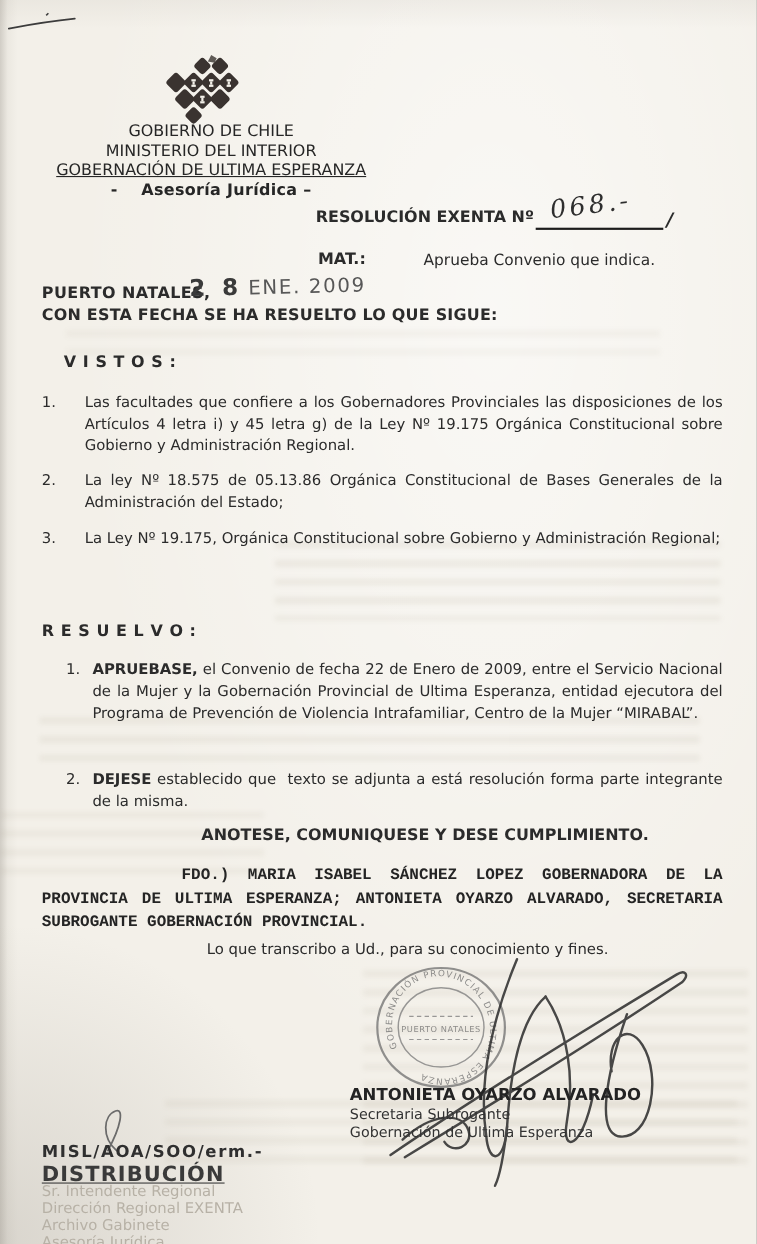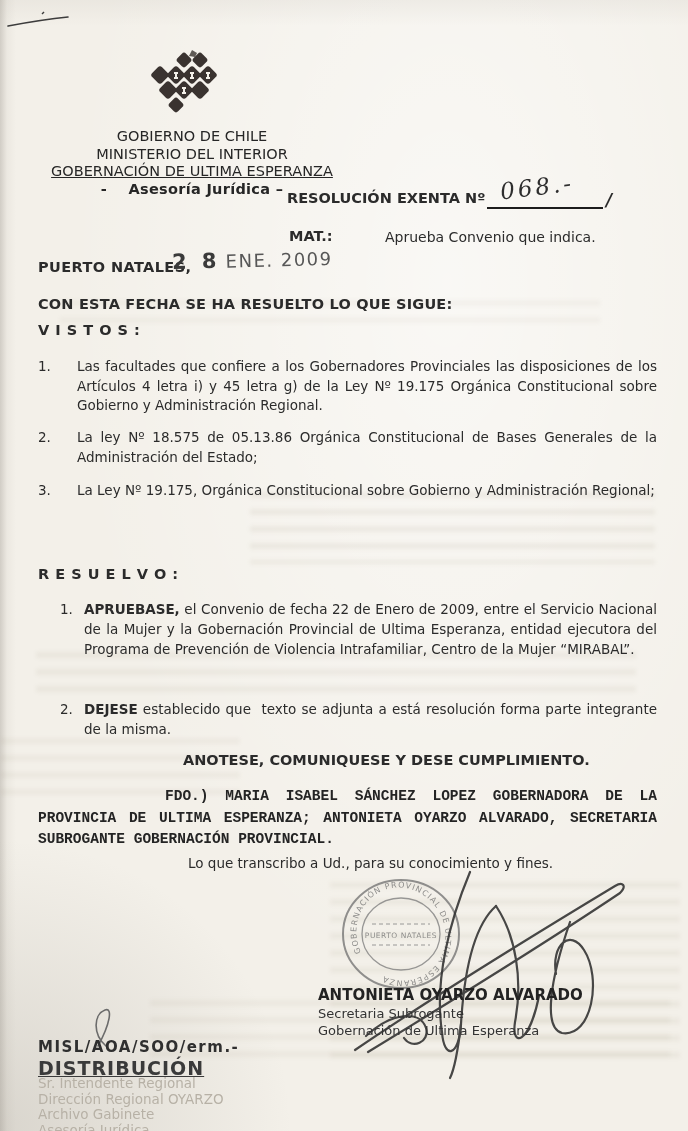--- a/index.html
+++ b/index.html
@@ -8,36 +8,36 @@
     font-family:"DejaVu Sans", sans-serif;color:#2b2b2b;
     background:
       radial-gradient(circle at 0% 100%, rgba(150,144,134,.28), transparent 22%),
       linear-gradient(90deg, rgba(130,124,115,.30) 0px, rgba(190,185,176,.14) 7px, transparent 16px),
       linear-gradient(180deg, rgba(205,200,192,.22) 0px, transparent 26px),
       radial-gradient(ellipse at 65% 25%, rgba(255,255,255,.55), transparent 60%),
       #f3f0e9;
   }
   .abs{position:absolute;}
   .b{font-weight:bold;}
-  .center{text-align:center;margin-top:16px;}
+  .center{text-align:center;}
   .header-block{left:6px;top:112px;width:372px;font-size:14.5px;line-height:17.5px;color:#262626;}
   .u{text-decoration:underline;}
   .dept{font-weight:bold;letter-spacing:.3px;}
   .res-label{left:287px;top:190px;font-size:14.5px;}
   .res-underline{left:487px;top:185px;width:116px;height:22px;border-bottom:2px solid #1c1c1c;}
   .res-number{left:500px;top:174px;font-family:"DejaVu Serif",serif;font-style:italic;font-size:23px;
     transform:rotate(-7deg);letter-spacing:3px;color:#2e2e2e;}
   .res-slash{left:606px;top:190px;font-style:italic;font-size:17px;}
   .mat-label{left:289px;top:228px;font-size:14.5px;}
   .mat-value{left:385px;top:229px;font-size:14px;}
   .city{left:38px;top:259px;font-size:14.5px;letter-spacing:.4px;}
   .datestamp{left:172px;top:248px;transform:rotate(-1.5deg);color:#474747;white-space:nowrap;}
   .datestamp .day{font-weight:bold;font-size:21px;letter-spacing:4px;color:#3a3a3a;}
   .datestamp .rest{font-size:18px;letter-spacing:1.5px;color:#575757;}
-  .intro{left:38px;top:296px;font-size:14.5px;letter-spacing:.2px;}
+  .intro{left:38px;top:279px;font-size:14.5px;letter-spacing:.2px;}
   .sect{left:38px;font-size:14.5px;letter-spacing:.5px;}
   .vitem{left:38px;width:619px;display:flex;font-size:13.5px;line-height:19.5px;}
   .vitem .num{width:29px;flex:none;}
   .vitem .txt{flex:1;text-align:justify;margin-left:10px;}
   .ritem{left:60px;width:597px;display:flex;font-size:13.5px;line-height:20px;}
   .ritem .num{width:24px;flex:none;}
   .ritem .txt{flex:1;text-align:justify;}
   .anotese{left:183px;top:752px;font-size:14.5px;}
   .fdo{left:38px;top:786px;width:619px;font-size:14.5px;line-height:21.5px;text-indent:127px;
     font-weight:bold;text-align:justify;color:#242424;font-family:Liberation Mono, monospace;}
@@ -138,21 +138,21 @@
   <div class="abs mat-label b">MAT.:</div>
   <div class="abs mat-value">Aprueba Convenio que indica.</div>
 
   <div class="abs city b">PUERTO NATALES,</div>
   <div class="abs datestamp">
     <span class="day">2 8</span>
     <span class="rest">ENE. 2009</span>
   </div>
 
   <div class="abs intro b">CON ESTA FECHA SE HA RESUELTO LO QUE SIGUE:</div>
-  <div class="abs sect b" style="top:322px;">V I S T O S :</div>
+  <div class="abs sect b" style="top:322px;margin-left:20px;">V I S T O S :</div>
 
   <div class="abs vitem" style="top:357px;">
     <span class="num">1.</span>
     <span class="txt">Las facultades que confiere a los Gobernadores Provinciales las disposiciones de los Artículos 4 letra i) y 45 letra g) de la Ley Nº 19.175 Orgánica Constitucional sobre Gobierno y Administración Regional.</span>
   </div>
   <div class="abs vitem" style="top:428px;">
     <span class="num">2.</span>
     <span class="txt">La ley Nº 18.575 de 05.13.86 Orgánica Constitucional de Bases Generales de la Administración del Estado;</span>
   </div>
   <div class="abs vitem" style="top:481px;">
@@ -209,18 +209,18 @@
   </div>
 
   <svg class="abs" style="left:86px;top:1006px;" width="32" height="42" viewBox="0 0 32 42">
     <path d="M20,40 C6,28 8,8 19,4 C27,1 24,18 12,40" fill="none" stroke="#6b6b6b" stroke-width="1.6" stroke-linecap="round"></path>
   </svg>
 
   <div class="abs initials">MISL/AOA/SOO/erm.-</div>
   <div class="abs dist-head">DISTRIBUCIÓN</div>
   <div class="abs dist-list">
     <div>Sr. Intendente Regional</div>
-    <div>Dirección Regional OYARZO</div>
+    <div>Dirección Regional EXENTA</div>
     <div>Archivo Gabinete</div>
     <div>Asesoría Jurídica</div>
   </div>
 
 </div>
 
 </body></html>

